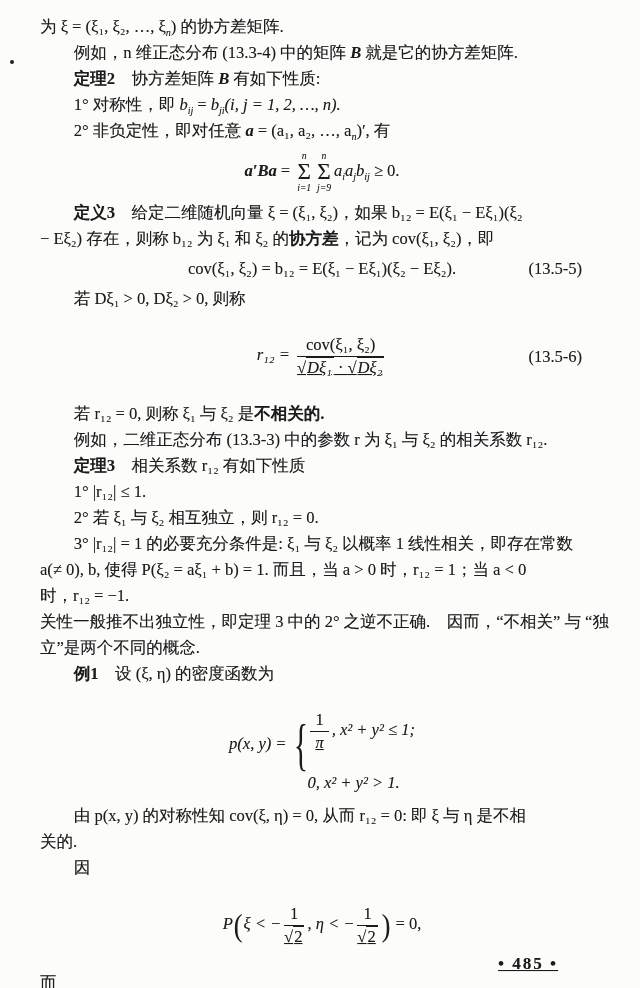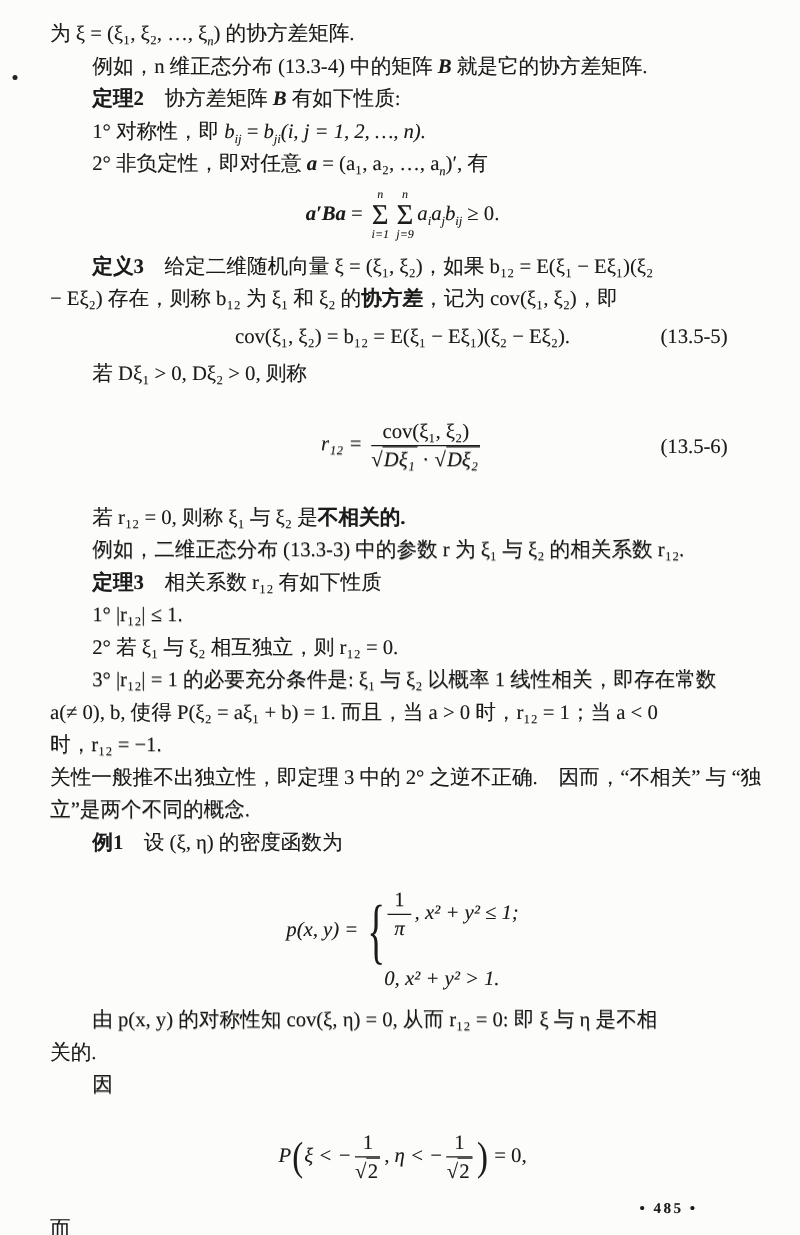--- a/index.html
+++ b/index.html
@@ -26,32 +26,32 @@
   
   .eqrow { position:relative; text-align:center; margin:7px 0; white-space:nowrap; }
   .eqno  { position:absolute; right:22px; top:50%; transform:translateY(-50%); font-style:normal; }
   
   .sum { display:inline-flex; flex-direction:column; align-items:center; vertical-align:middle; margin:0 3px; }
   .sum .lim   { font-size:9.5px; line-height:10px; font-style:italic; }
   .sum .sigma { font-size:23px; line-height:22px; font-style:normal; }
   
   .frac { display:inline-block; vertical-align:middle; text-align:center; margin:16px 3px; }
   .frac .num { display:block; border-bottom:1.2px solid currentColor; padding:0 5px 1px; line-height:20px; }
-  .frac .den { display:block; padding-top:1px; line-height:20px; }
+  .frac .den { display:block; padding-top:1px; line-height:20px;text-decoration:underline; }
   .sqrt { white-space:nowrap; }
   .sqrt .rad { border-top:1.2px solid currentColor; padding:0 2px 0 1px; }
   
   .cases { display:inline-flex; align-items:center; vertical-align:middle; text-align:left; }
   .brace { display:inline-block; font-size:58px; line-height:0.9; transform:scaleX(0.5); margin:0 -7px 0 -4px; font-weight:400; }
   .caselines { display:inline-block; }
   .caserow { display:block; line-height:27px; }
   
   .bp { display:inline-block; font-size:26px; line-height:0.9; transform:scaleY(1.25); vertical-align:middle; margin:0 1px; }
   .speck { position:absolute; left:10px; top:60px; width:4px; height:4px; background:#222; border-radius:50%; }
-  .pageno { position:absolute; right:82px; bottom:14px; font-size:12px; font-weight:bold; letter-spacing:2px; }
+  .pageno { position:absolute; right:82px; bottom:14px; font-size:17px; font-weight:bold; letter-spacing:2px;text-decoration:underline; }
 </style>
 </head>
 <body>
 
 <div class="page">
   <span class="speck"></span>
 
   <p class="line"><span>为 ξ = (ξ₁, ξ₂, …, ξ</span><sub>n</sub><span>) 的协方差矩阵.</span></p>
 
   <p class="line ind"><span>例如，n 维正态分布 (13.3-4) 中的矩阵 </span><span class="mbi">B</span><span> 就是它的协方差矩阵.</span></p>

